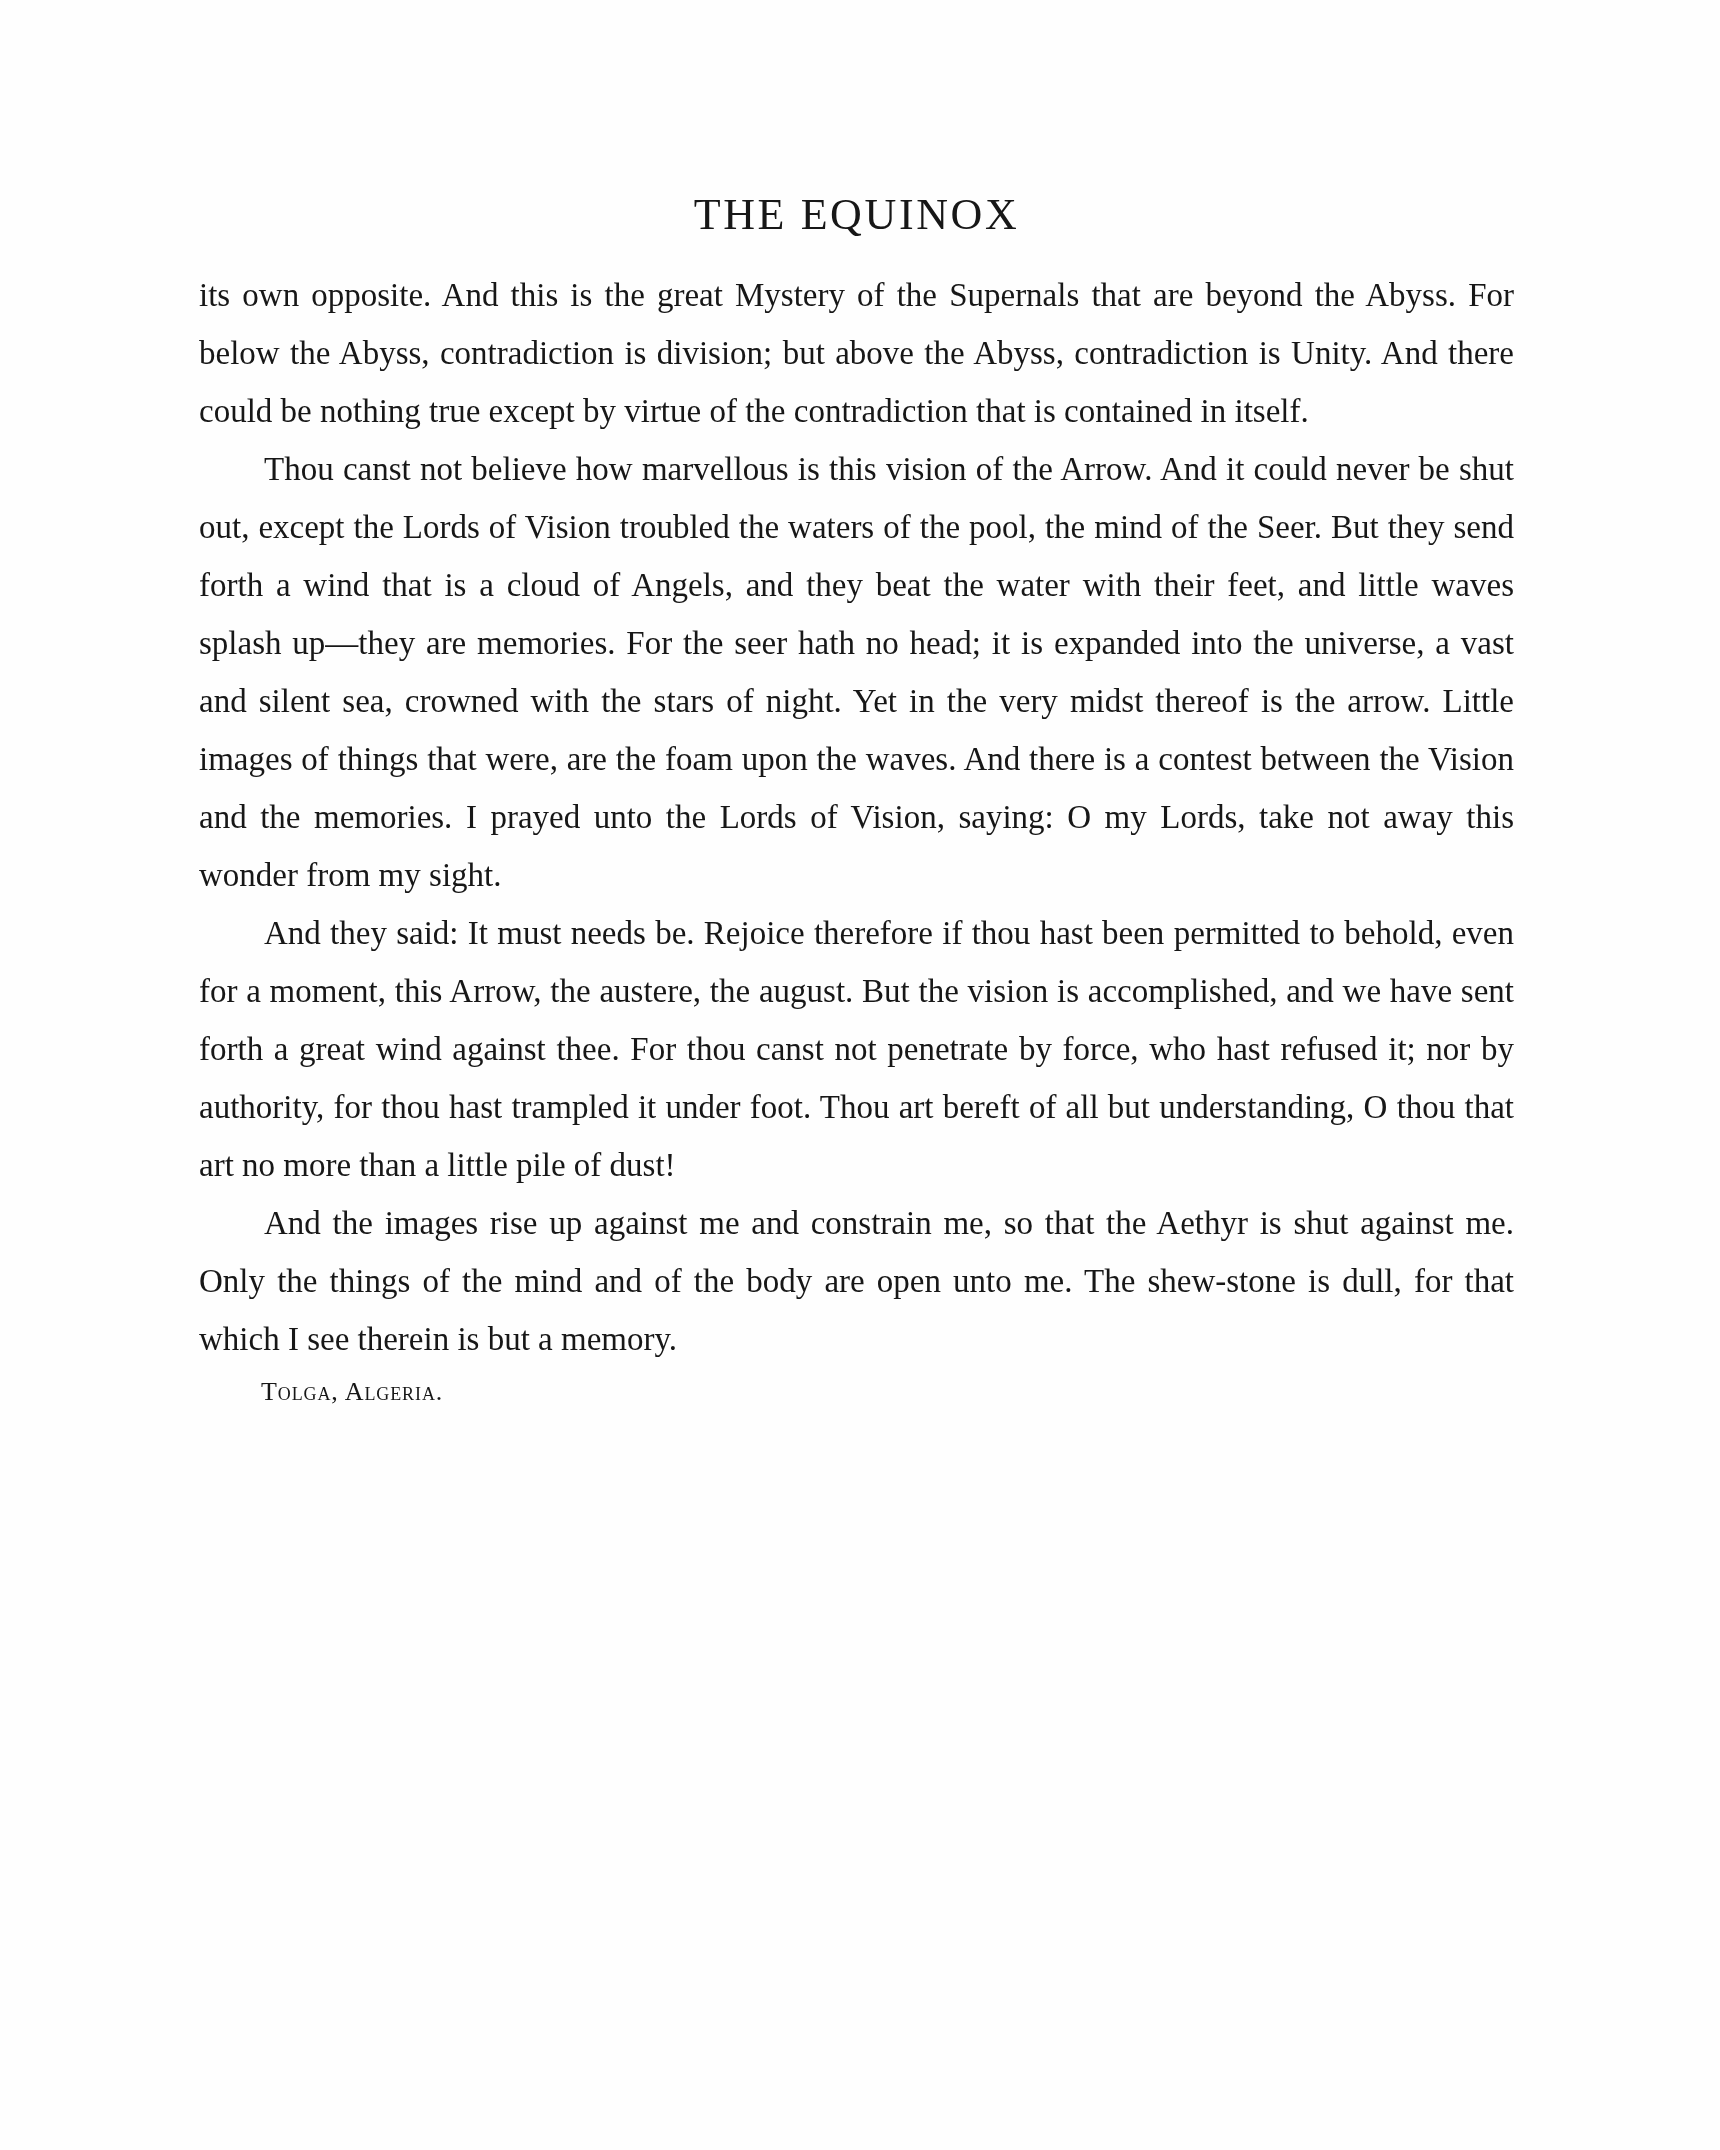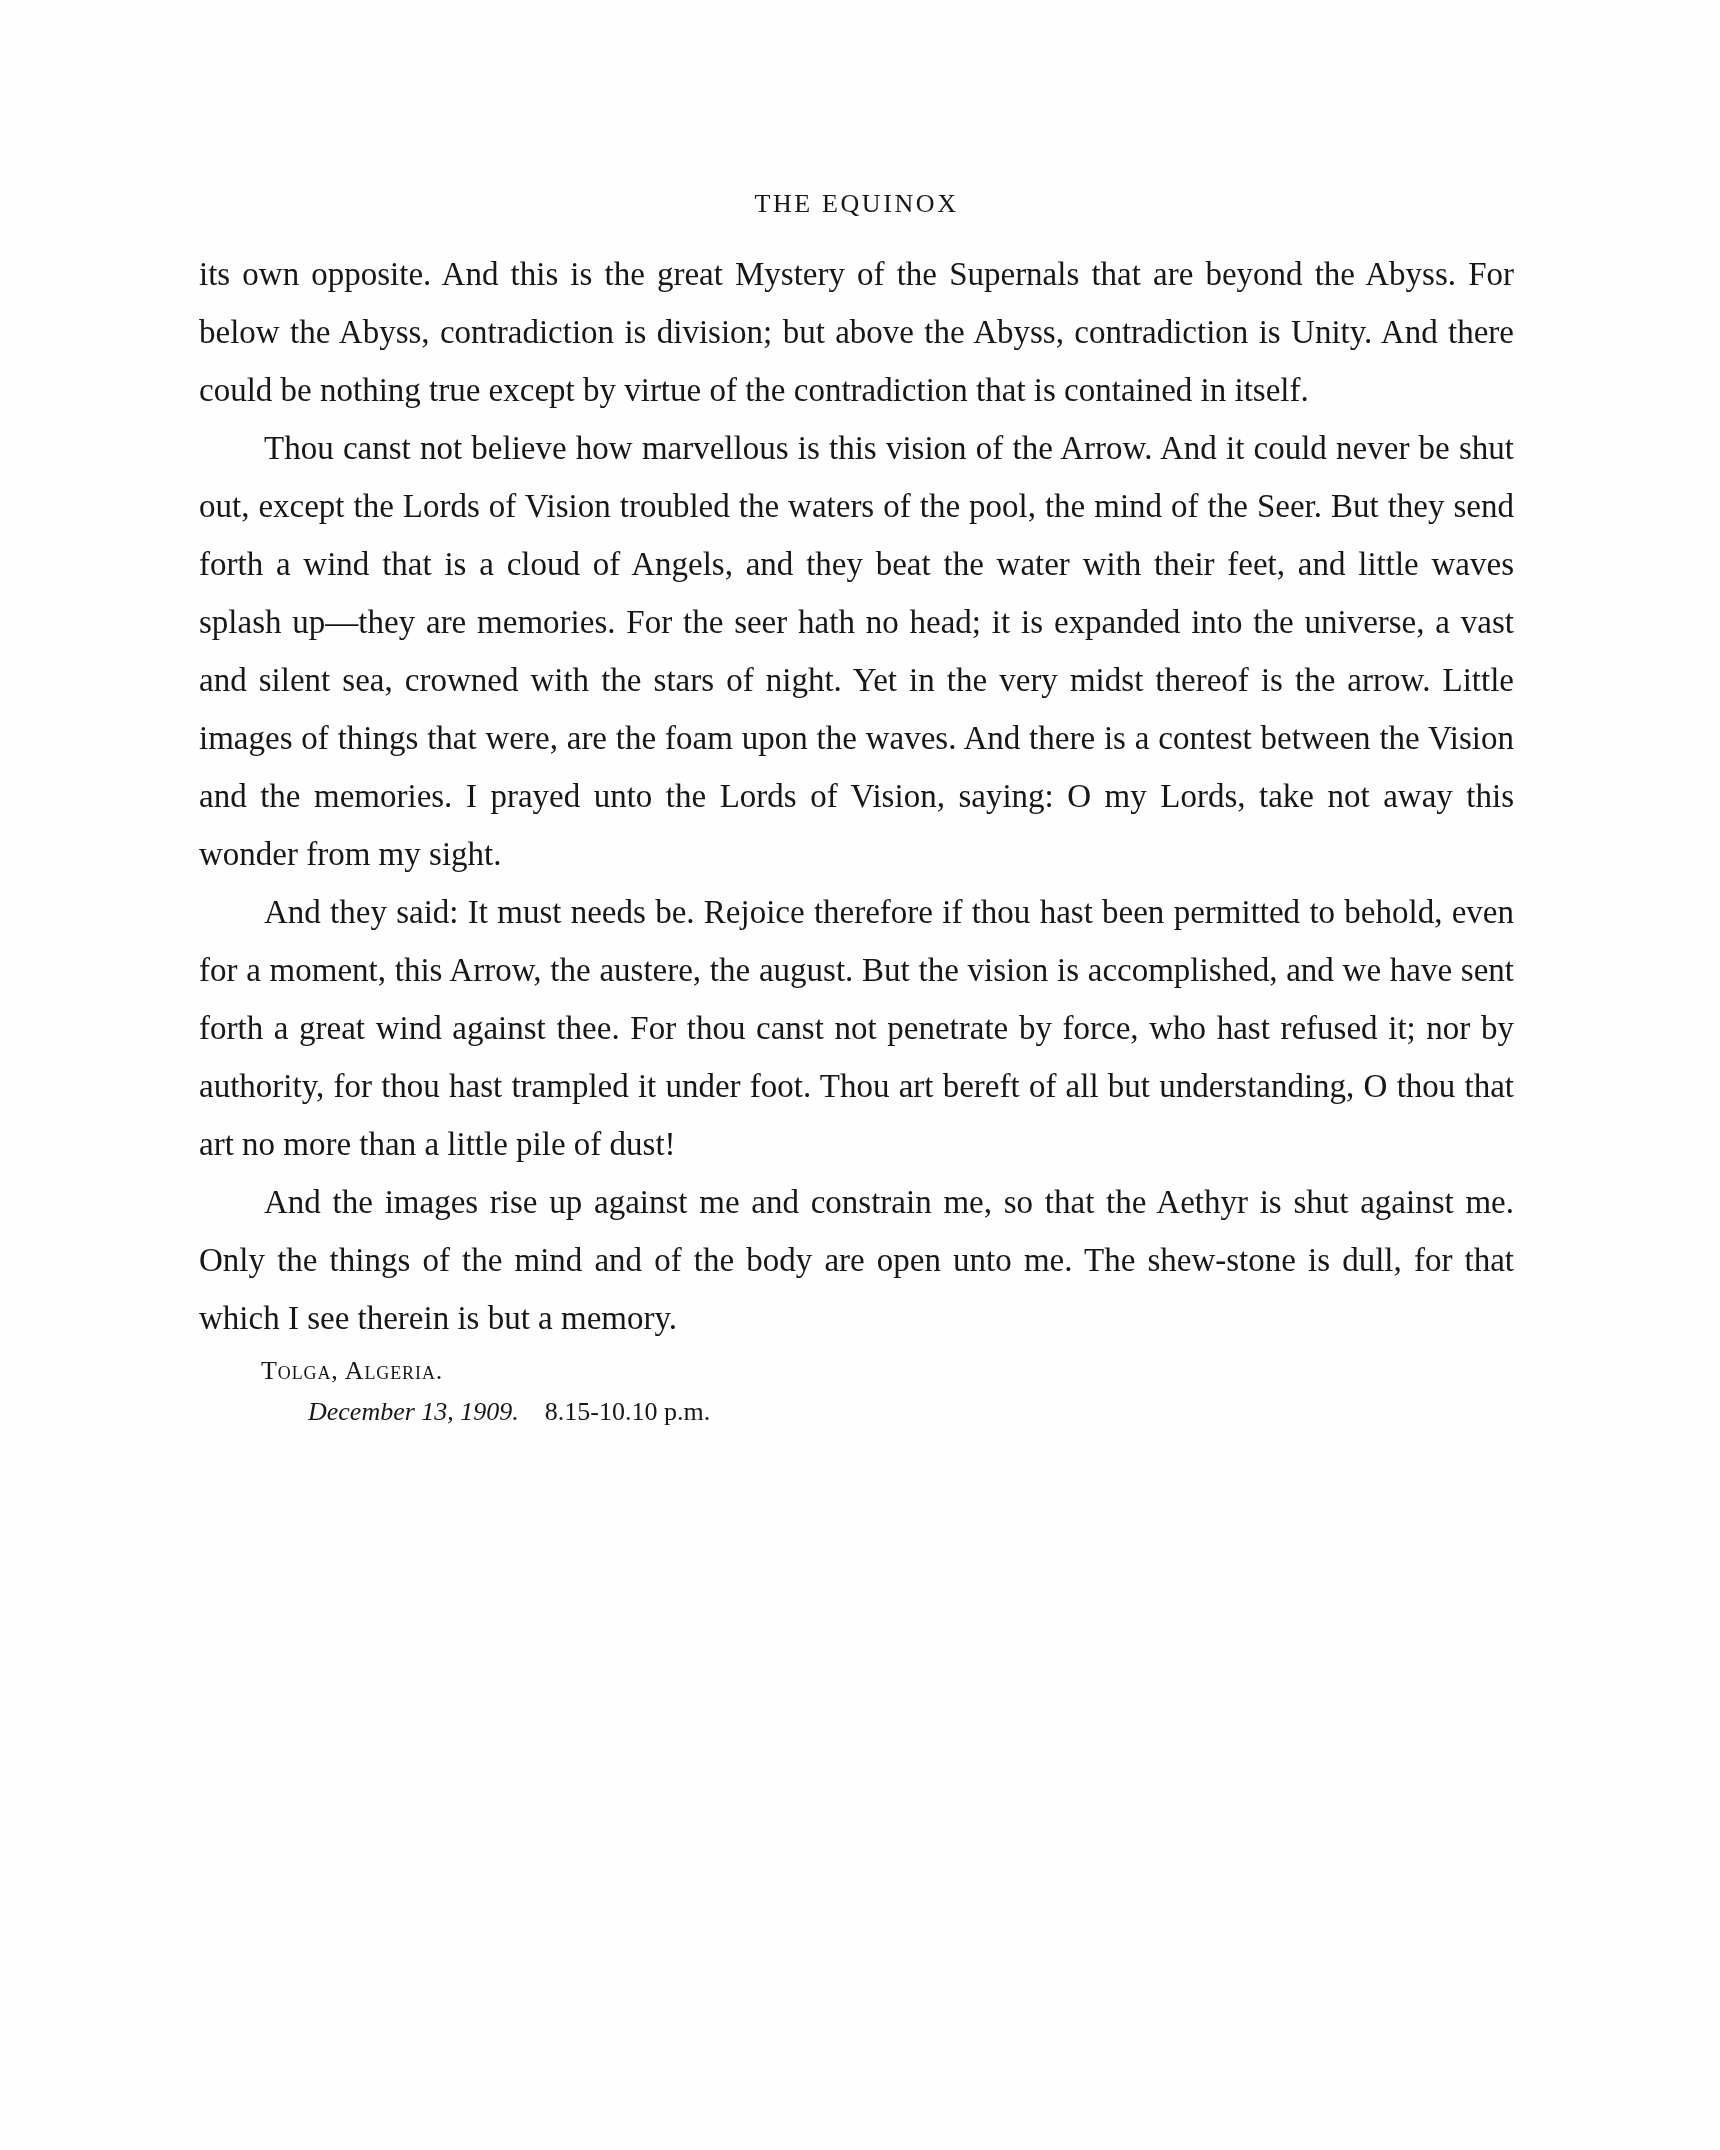--- a/index.html
+++ b/index.html
@@ -22,21 +22,21 @@
     background: #fefefe;
   }
   .content {
     position: absolute;
     left: 196px;
     top: 189px;
     width: 1321px;
   }
   .running-head {
     text-align: center;
-    font-size: 26px;
+    font-size: 44px;
     letter-spacing: 2.6px;
     margin: 0 0 26px 0;
     font-weight: 400;
   }
   .body-text {
     font-size: 33px;
     line-height: 58px;
     text-align: justify;
     text-justify: inter-word;
     margin: 3px;
@@ -75,23 +75,18 @@
 
     <div class="body-text">
       <p>its own opposite.  And this is the great Mystery of the Supernals that are beyond the Abyss.  For below the Abyss, contradiction is division; but above the Abyss, contradiction is Unity.  And there could be nothing true except by virtue of the contradiction that is contained in itself.</p>
       <p class="indent">Thou canst not believe how marvellous is this vision of the Arrow.  And it could never be shut out, except the Lords of Vision troubled the waters of the pool, the mind of the Seer.  But they send forth a wind that is a cloud of Angels, and they beat the water with their feet, and little waves splash up—they are memories.  For the seer hath no head; it is expanded into the universe, a vast and silent sea, crowned with the stars of night.  Yet in the very midst thereof is the arrow.  Little images of things that were, are the foam upon the waves.  And there is a contest between the Vision and the memories.  I prayed unto the Lords of Vision, saying: O my Lords, take not away this wonder from my sight.</p>
       <p class="indent">And they said: It must needs be.  Rejoice therefore if thou hast been permitted to behold, even for a moment, this Arrow, the austere, the august.  But the vision is accomplished, and we have sent forth a great wind against thee.  For thou canst not penetrate by force, who hast refused it; nor by authority, for thou hast trampled it under foot.  Thou art bereft of all but understanding, O thou that art no more than a little pile of dust!</p>
       <p class="indent">And the images rise up against me and constrain me, so that the Aethyr is shut against me.  Only the things of the mind and of the body are open unto me.  The shew-stone is dull, for that which I see therein is but a memory.</p>
     </div>
 
     <div class="colophon">
       <div class="line1 smallcaps">Tolga, Algeria.</div>
-      <div class="line2">
-        <span class="date-italic">December 13, 1909.</span>
-        &nbsp;&nbsp;
-        <span>8.15-10.10 p.m.</span>
-      </div>
     </div>
 
   </div>
 
 </div>
 
 
 </body></html>

